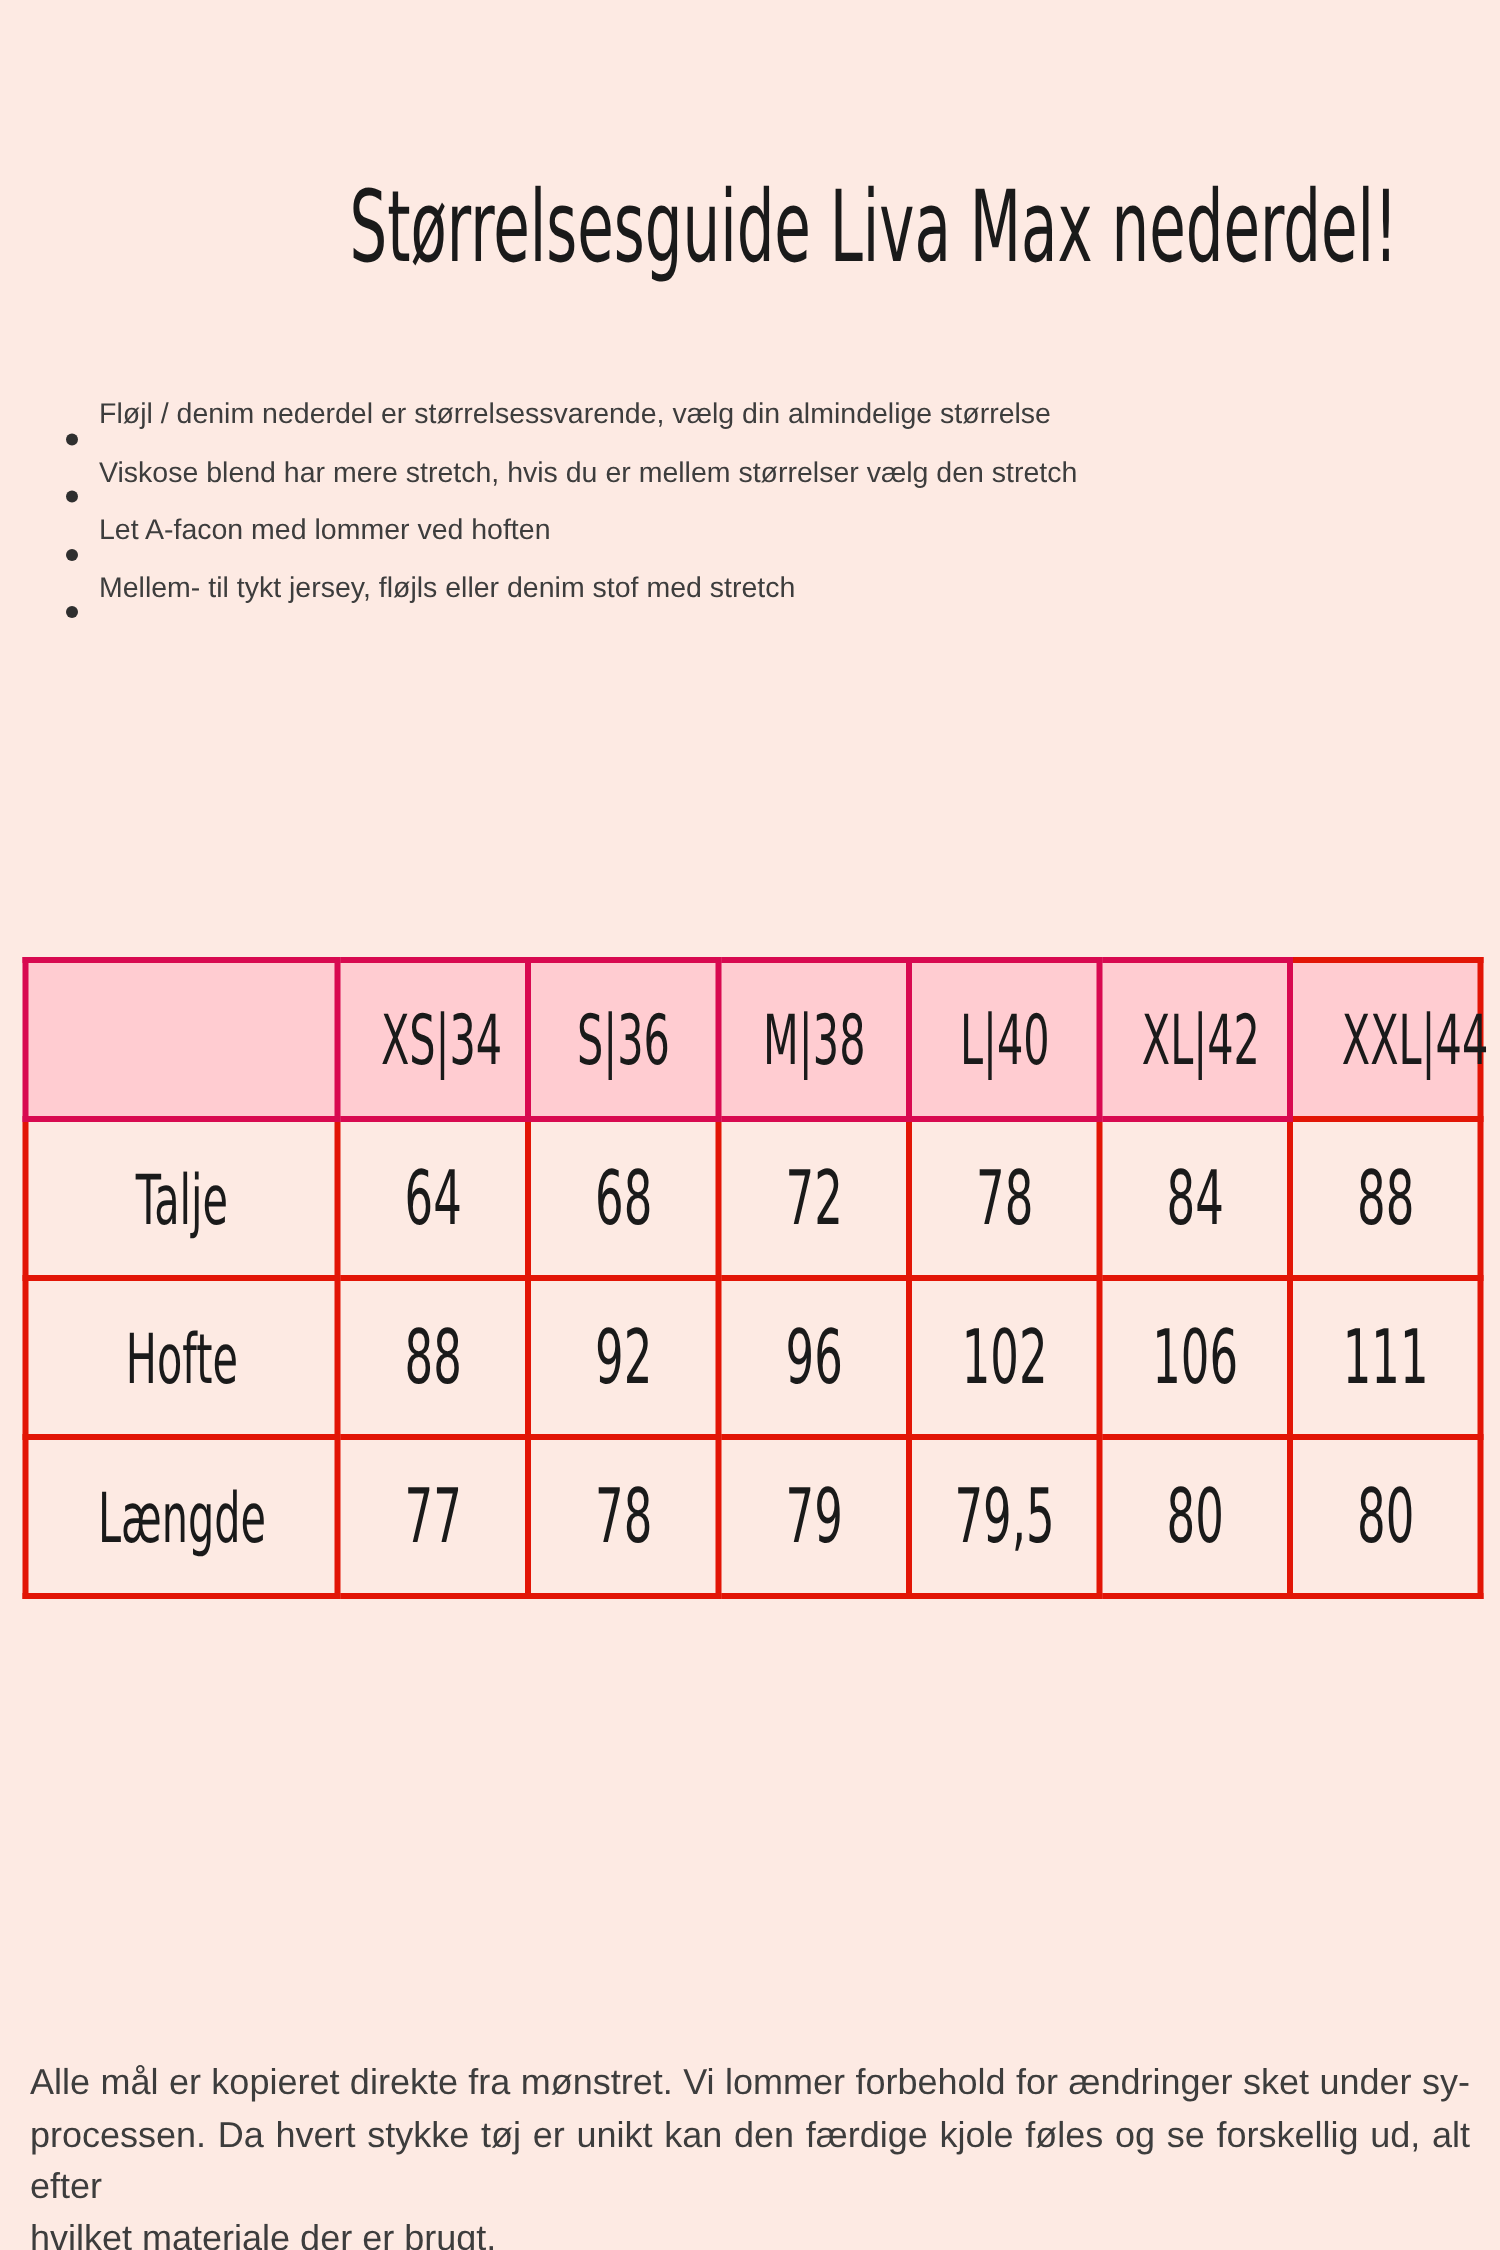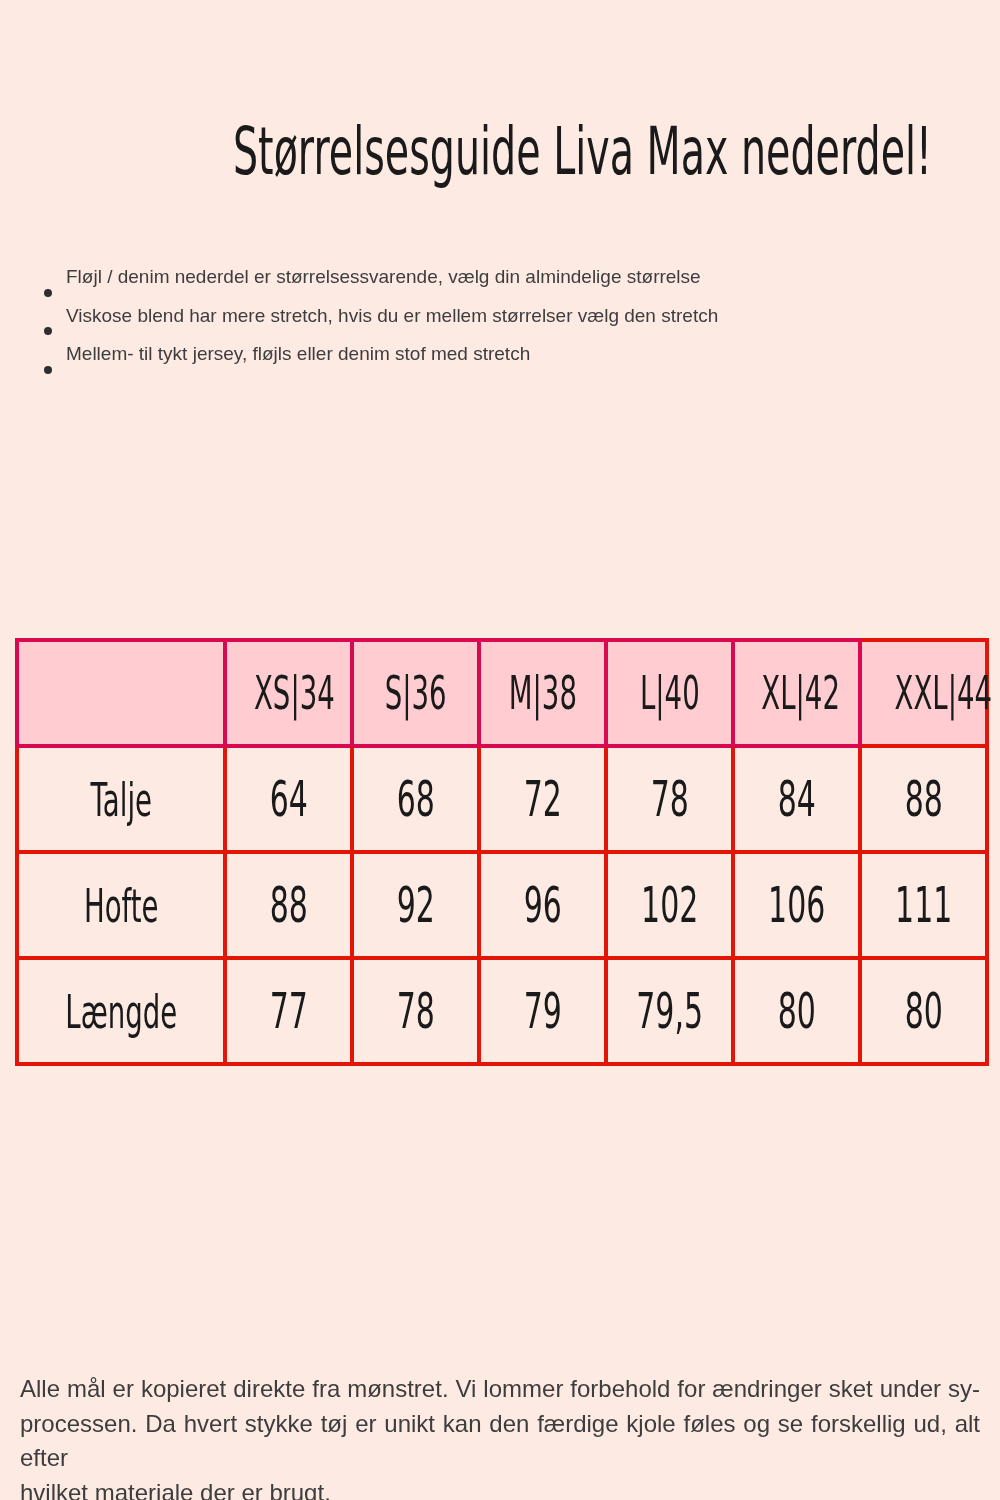--- a/index.html
+++ b/index.html
@@ -153,20 +153,26 @@
     <span class="bullet-dot-col">
         <span class="bullet-dot"></span>
       </span>
     <span class="bullet-text">Fløjl / denim nederdel er størrelsessvarende, vælg din almindelige størrelse</span>
   </li>
   <li class="bullet-item">
     <span class="bullet-dot-col">
         <span class="bullet-dot"></span>
       </span>
     <span class="bullet-text">Viskose blend har mere stretch, hvis du er mellem størrelser vælg den stretch</span>
+  </li>
+  <li class="bullet-item">
+    <span class="bullet-dot-col">
+        <span class="bullet-dot"></span>
+      </span>
+    <span class="bullet-text">Let A-facon med lommer ved hoften</span>
   </li>
   <li class="bullet-item">
     <span class="bullet-dot-col">
         <span class="bullet-dot"></span>
       </span>
     <span class="bullet-text">Mellem- til tykt jersey, fløjls eller denim stof med stretch</span>
   </li>
 </ul>
 
 <div class="size-table-wrap">

